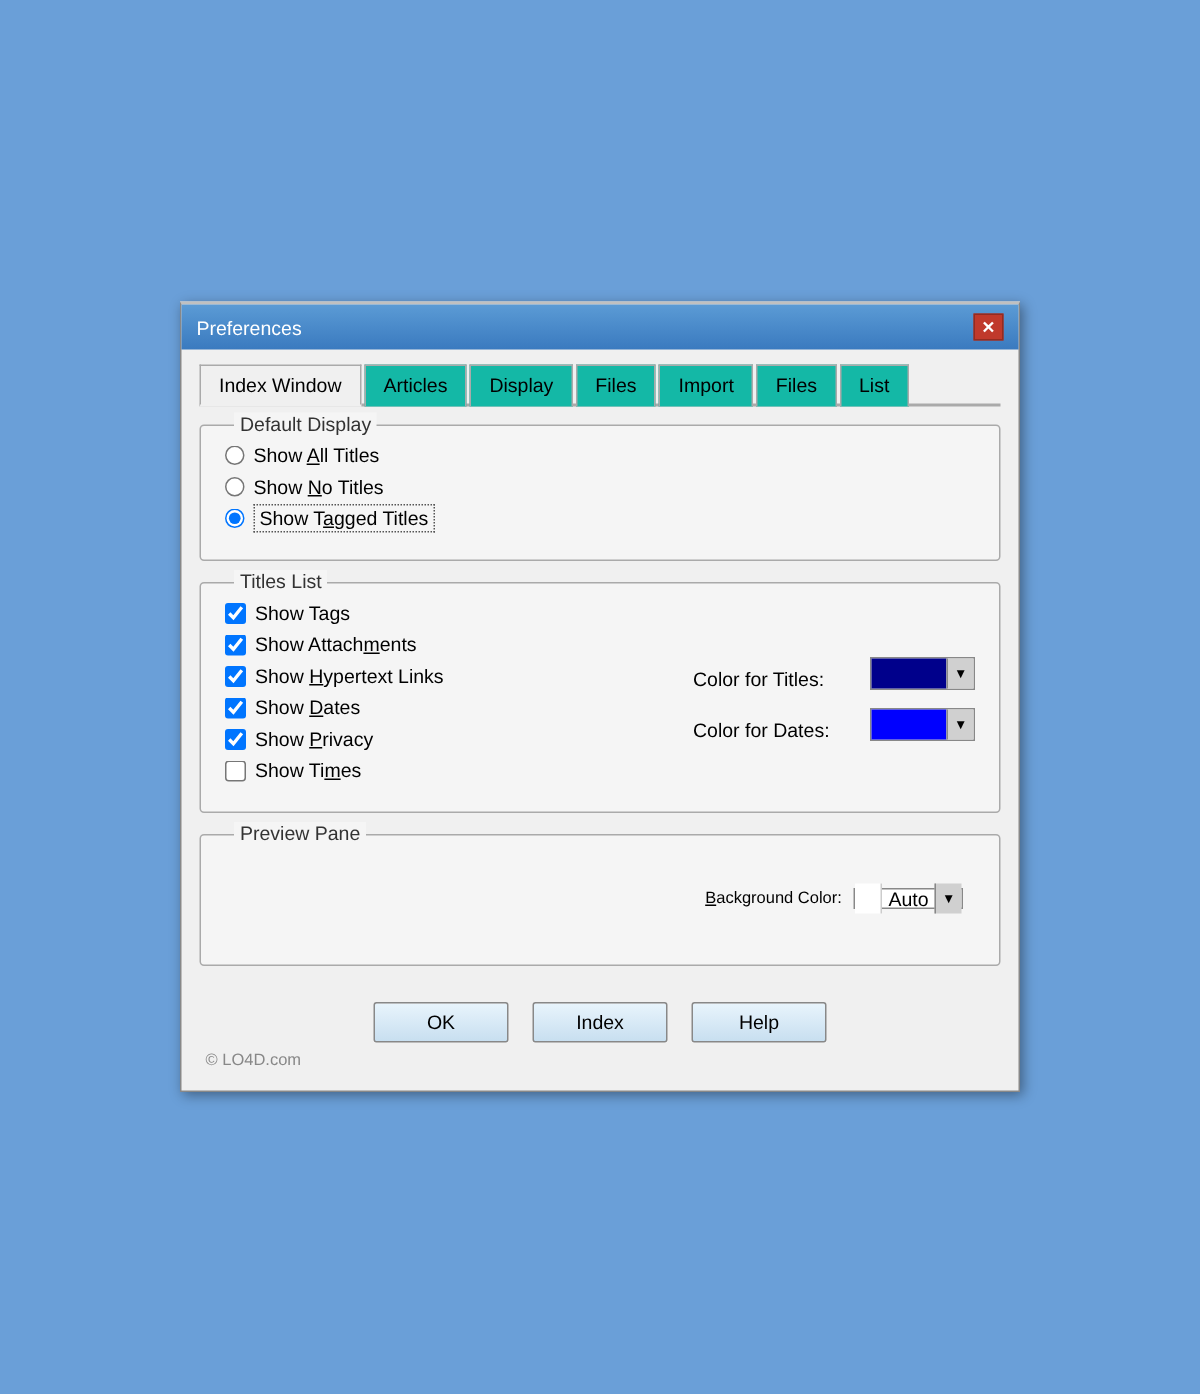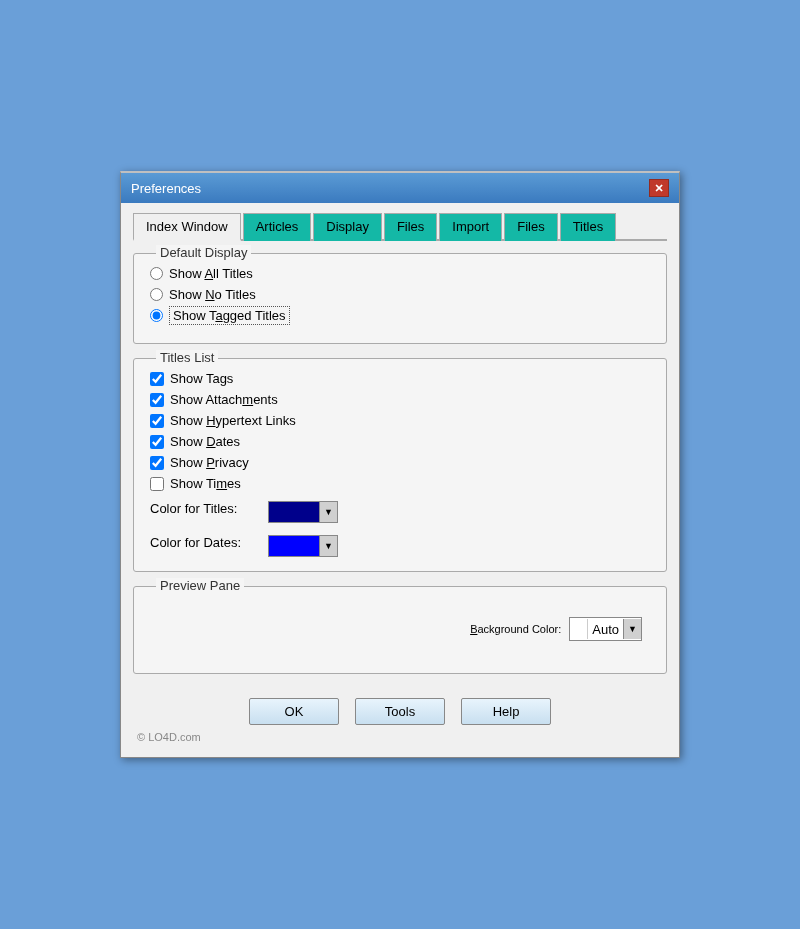--- a/index.html
+++ b/index.html
@@ -117,35 +117,34 @@
       width: 14px;
       height: 14px;
     }
     .checkbox-label {
       font-size: 13px;
     }
     .checkbox-label u { text-decoration: underline; }
     
     .titles-list-content {
       display: flex;
-      flex-direction: column;
     }
     .titles-list-left {
       flex: 1;
     }
     .titles-list-right {
       display: flex;
       flex-direction: column;
       justify-content: center;
       gap: 12px;
       padding-top: 4px;
     }
     .color-row {
       display: flex;
-      align-items: flex-start;
+      align-items: flex-end;
       gap: 8px;
     }
     .color-label {
       font-size: 13px;
       min-width: 110px;
     }
     .color-swatch-btn {
       display: flex;
       align-items: center;
       gap: 0;
@@ -185,21 +184,21 @@
     .bg-label {
       font-size: 11px;
     }
     .bg-label u { text-decoration: underline; }
     .bg-swatch-btn {
       display: flex;
       align-items: center;
       border: 1px solid #888;
       background: white;
       cursor: pointer;
-      height: 24px;
+      height: 14px;
     }
     .bg-swatch {
       width: 18px;
       height: 20px;
       background: white;
       border-right: 1px solid #ccc;
       display: inline-block;
     }
     .bg-text {
       font-size: 13px;
@@ -250,21 +249,21 @@
 
   <div class="window-body">
 
     <div class="tabs">
       <div class="tab active">Index Window</div>
       <div class="tab">Articles</div>
       <div class="tab">Display</div>
       <div class="tab">Files</div>
       <div class="tab">Import</div>
       <div class="tab">Files</div>
-      <div class="tab">Titles</div>
+      <div class="tab">List</div>
     </div>
 
     <div class="group-box">
       <span class="group-box-label">Default Display</span>
 
       <div class="radio-row">
         <input type="radio" name="display" id="radio-all" style="">
         <label class="radio-label" for="radio-all">Show <u>A</u>ll Titles</label>
       </div>
       <div class="radio-row">
@@ -334,19 +333,19 @@
             <span class="bg-swatch"></span>
             <span class="bg-text">Auto</span>
             <span class="bg-arrow">▼</span>
           </button>
         </div>
       </div>
     </div>
 
     <div class="bottom-buttons">
       <button class="btn">OK</button>
-      <button class="btn">Tools</button>
+      <button class="btn">Index</button>
       <button class="btn">Help</button>
     </div>
 
     <div class="watermark">© LO4D.com</div>
   </div>
 </div>
 
 </body></html>

